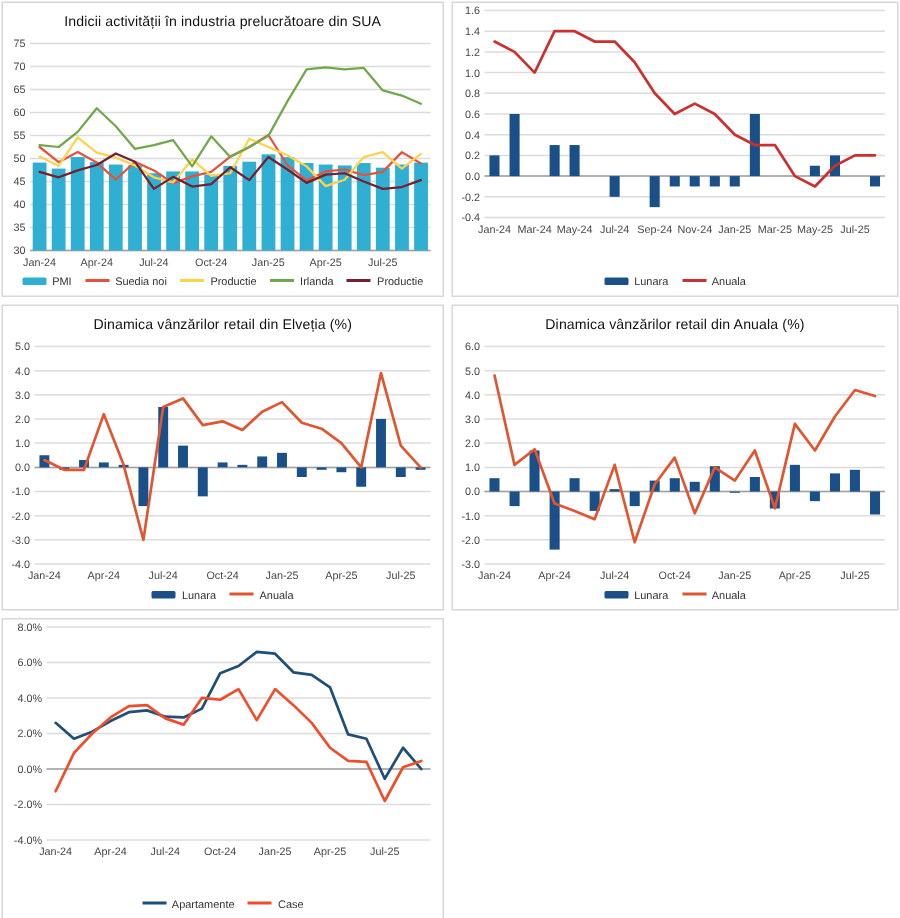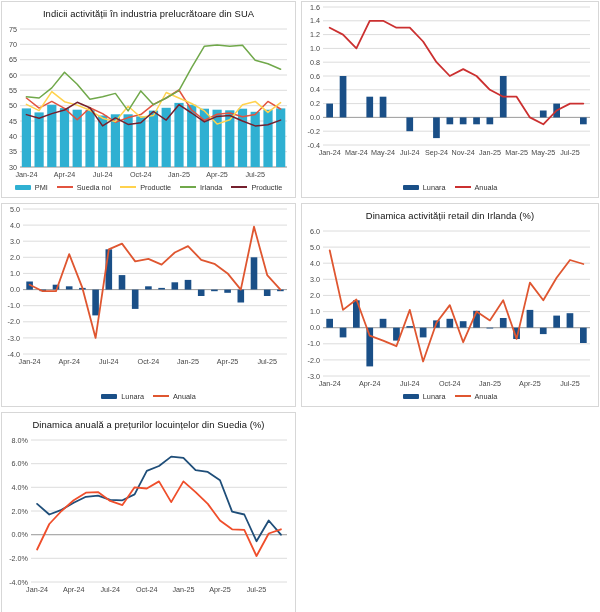--- a/index.html
+++ b/index.html
@@ -180,20 +180,21 @@
           <span class="leg-txt">Lunara</span>
         </span>
         <span class="leg-item">
           <span class="sw line" style="background:#cb3030"></span>
           <span class="leg-txt">Anuala</span>
         </span>
       </div>
   </div>
 
   <div class="chart-panel">
+    <div class="chart-title">Dinamica vânzărilor retail din Elveția (%)</div>
     <div class="plot">
         <svg width="293" height="163" viewBox="0 0 293 163">
           <line x1="21" x2="285" y1="150.0" y2="150.0" stroke="#dcdcdc" stroke-width="1"></line>
           <text x="18" y="152.6" text-anchor="end" class="tick">-4.0</text>
           <line x1="21" x2="285" y1="133.9" y2="133.9" stroke="#dcdcdc" stroke-width="1"></line>
           <text x="18" y="136.5" text-anchor="end" class="tick">-3.0</text>
           <line x1="21" x2="285" y1="117.8" y2="117.8" stroke="#dcdcdc" stroke-width="1"></line>
           <text x="18" y="120.39999999999999" text-anchor="end" class="tick">-2.0</text>
           <line x1="21" x2="285" y1="101.7" y2="101.7" stroke="#dcdcdc" stroke-width="1"></line>
           <text x="18" y="104.3" text-anchor="end" class="tick">-1.0</text>
@@ -246,21 +247,21 @@
           <span class="leg-txt">Lunara</span>
         </span>
         <span class="leg-item">
           <span class="sw line" style="background:#df5630"></span>
           <span class="leg-txt">Anuala</span>
         </span>
       </div>
   </div>
 
   <div class="chart-panel">
-    <div class="chart-title">Dinamica activității retail din Irlanda (%)</div>
+    <div class="chart-title">Dinamica vânzărilor retail din Anuala (%)</div>
     <div class="plot">
         <svg width="296" height="163" viewBox="0 0 296 163">
           <line x1="21" x2="288" y1="150.0" y2="150.0" stroke="#dcdcdc" stroke-width="1"></line>
           <text x="18" y="152.6" text-anchor="end" class="tick">-3.0</text>
           <line x1="21" x2="288" y1="133.9" y2="133.9" stroke="#dcdcdc" stroke-width="1"></line>
           <text x="18" y="136.5" text-anchor="end" class="tick">-2.0</text>
           <line x1="21" x2="288" y1="117.8" y2="117.8" stroke="#dcdcdc" stroke-width="1"></line>
           <text x="18" y="120.39999999999999" text-anchor="end" class="tick">-1.0</text>
           <line x1="21" x2="288" y1="101.7" y2="101.7" stroke="#dcdcdc" stroke-width="1"></line>
           <text x="18" y="104.3" text-anchor="end" class="tick">0.0</text>
@@ -313,21 +314,20 @@
           <span class="leg-txt">Lunara</span>
         </span>
         <span class="leg-item">
           <span class="sw line" style="background:#df5630"></span>
           <span class="leg-txt">Anuala</span>
         </span>
       </div>
   </div>
 
   <div class="chart-panel">
-    <div class="chart-title">Dinamica anuală a prețurilor locuințelor din Suedia (%)</div>
     <div class="plot">
         <svg width="293" height="160" viewBox="0 0 293 160">
           <line x1="29" x2="285" y1="147.0" y2="147.0" stroke="#dcdcdc" stroke-width="1"></line>
           <text x="26" y="149.6" text-anchor="end" class="tick">-4.0%</text>
           <line x1="29" x2="285" y1="123.3" y2="123.3" stroke="#dcdcdc" stroke-width="1"></line>
           <text x="26" y="125.89999999999999" text-anchor="end" class="tick">-2.0%</text>
           <line x1="29" x2="285" y1="99.7" y2="99.7" stroke="#dcdcdc" stroke-width="1"></line>
           <text x="26" y="102.3" text-anchor="end" class="tick">0.0%</text>
           <line x1="29" x2="285" y1="76.0" y2="76.0" stroke="#dcdcdc" stroke-width="1"></line>
           <text x="26" y="78.6" text-anchor="end" class="tick">2.0%</text>
@@ -342,17 +342,27 @@
           <polyline points="35.1,114.5 47.3,89.0 59.5,76.0 71.7,65.3 83.9,57.7 96.0,57.1 108.2,65.9 120.4,70.1 132.6,52.3 144.8,53.5 157.0,46.4 169.2,67.1 181.4,46.4 193.6,57.1 205.8,68.9 218.0,85.5 230.1,94.3 242.3,94.9 254.5,121.0 266.7,98.5 278.9,94.3" fill="none" stroke="#ef4e2b" stroke-width="1.8" stroke-linejoin="round" stroke-linecap="round"></polyline>
           <text x="35.1" y="157" text-anchor="middle" class="tick">Jan-24</text>
           <text x="71.7" y="157" text-anchor="middle" class="tick">Apr-24</text>
           <text x="108.2" y="157" text-anchor="middle" class="tick">Jul-24</text>
           <text x="144.8" y="157" text-anchor="middle" class="tick">Oct-24</text>
           <text x="181.4" y="157" text-anchor="middle" class="tick">Jan-25</text>
           <text x="218.0" y="157" text-anchor="middle" class="tick">Apr-25</text>
           <text x="254.5" y="157" text-anchor="middle" class="tick">Jul-25</text>
         </svg>
       </div>
+    <div class="legend">
+        <span class="leg-item">
+          <span class="sw line" style="background:#1f4e79"></span>
+          <span class="leg-txt">Apartamente</span>
+        </span>
+        <span class="leg-item">
+          <span class="sw line" style="background:#ef4e2b"></span>
+          <span class="leg-txt">Case</span>
+        </span>
+      </div>
   </div>
 
   <div class="empty-cell"></div>
 
 </div>
 
 </body></html>

